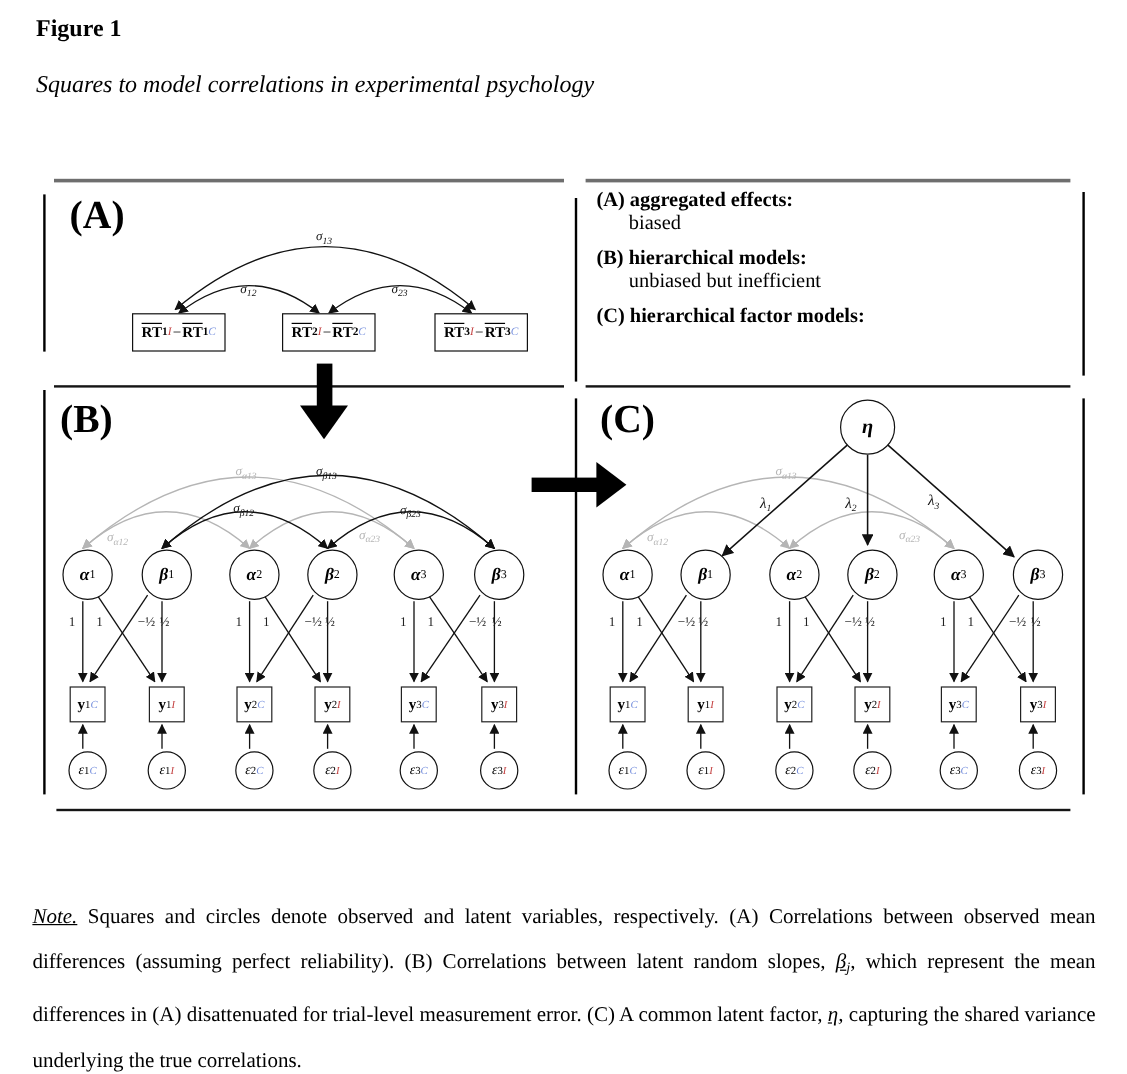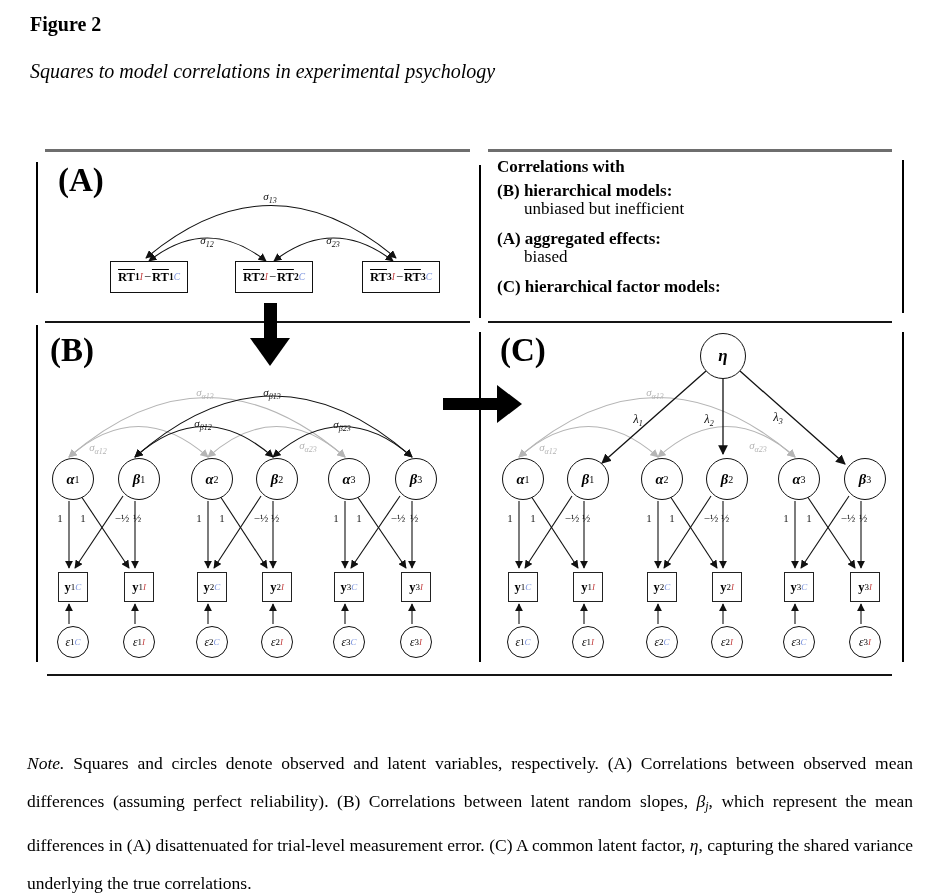--- a/index.html
+++ b/index.html
@@ -56,27 +56,27 @@
   .lnB{stroke:#111;stroke-width:1.1px;}
   .lam{stroke-width:1.3px;}
   text.mlab{font-family:"Liberation Serif",serif;font-style:italic;font-size:11px;fill:#111;}
   text.mlabG{fill:#b5b5b5;}
   text.lamlab{font-family:"Liberation Serif",serif;font-style:italic;font-size:12.5px;fill:#111;}
   tspan.sub{font-size:8px;}
   text.loadlab{font-family:"Liberation Serif",serif;font-size:11px;fill:#222;}
 
   
   #note{position:absolute;left:27px;top:726px;width:886px;font-size:17.5px;line-height:38.6px;text-align:justify;}
-  .it{font-style:italic;}
+  .it{font-style:italic;text-decoration:underline;}
   .itsub{font-style:italic;font-size:12px;vertical-align:-0.25em;}
 </style>
 </head>
 <body>
 
-<div class="fig-label">Figure 2</div>
+<div class="fig-label">Figure 1</div>
 <div class="fig-title">Squares to model correlations in experimental psychology</div>
 
 <div id="figure">
 
   <div class="hr" style="left:45px;top:9px;width:425px;"></div>
   <div class="hr" style="left:488px;top:9px;width:404px;"></div>
   <div class="hr dark" style="left:45px;top:181px;width:425px;"></div>
   <div class="hr dark" style="left:488px;top:181px;width:404px;"></div>
   <div class="hr dark" style="left:47px;top:534px;width:845px;"></div>
   <div class="vr" style="left:36px;top:22px;height:131px;"></div>
@@ -367,28 +367,27 @@
   <div class="node fac" style="left:700px;top:193px;width:46px;height:46px;">
       <span>η</span>
     </div>
 
   <div class="blk" style="left:264px;top:163px;width:13px;height:36px;"></div>
   <div class="tri down" style="left:250px;top:198px;"></div>
   <div class="blk" style="left:443px;top:258px;width:55px;height:12px;"></div>
   <div class="tri right" style="left:497px;top:245px;"></div>
 
   <div id="legend">
-    <div class="leg-title">Correlations with</div>
+    <div class="leg-item">
+      <div class="leg-head">(A) aggregated effects:</div>
+      <div class="leg-desc">biased</div>
+    </div>
     <div class="leg-item">
       <div class="leg-head">(B) hierarchical models:</div>
       <div class="leg-desc">unbiased but inefficient</div>
     </div>
     <div class="leg-item">
-      <div class="leg-head">(A) aggregated effects:</div>
-      <div class="leg-desc">biased</div>
-    </div>
-    <div class="leg-item">
       <div class="leg-head">(C) hierarchical factor models:</div>
     </div>
   </div>
 </div>
 
 <p id="note"><span class="it">Note.</span><span> Squares and circles denote observed and latent variables, respectively. (A) Correlations between observed mean differences (assuming perfect reliability). (B) Correlations between latent random slopes, </span><span class="it">β</span><span class="itsub">j</span><span>, which represent the mean differences in (A) disattenuated for trial-level measurement error. (C) A common latent factor, </span><span class="it">η</span><span>, capturing the shared variance underlying the true correlations.</span></p>
 
 </body></html>

